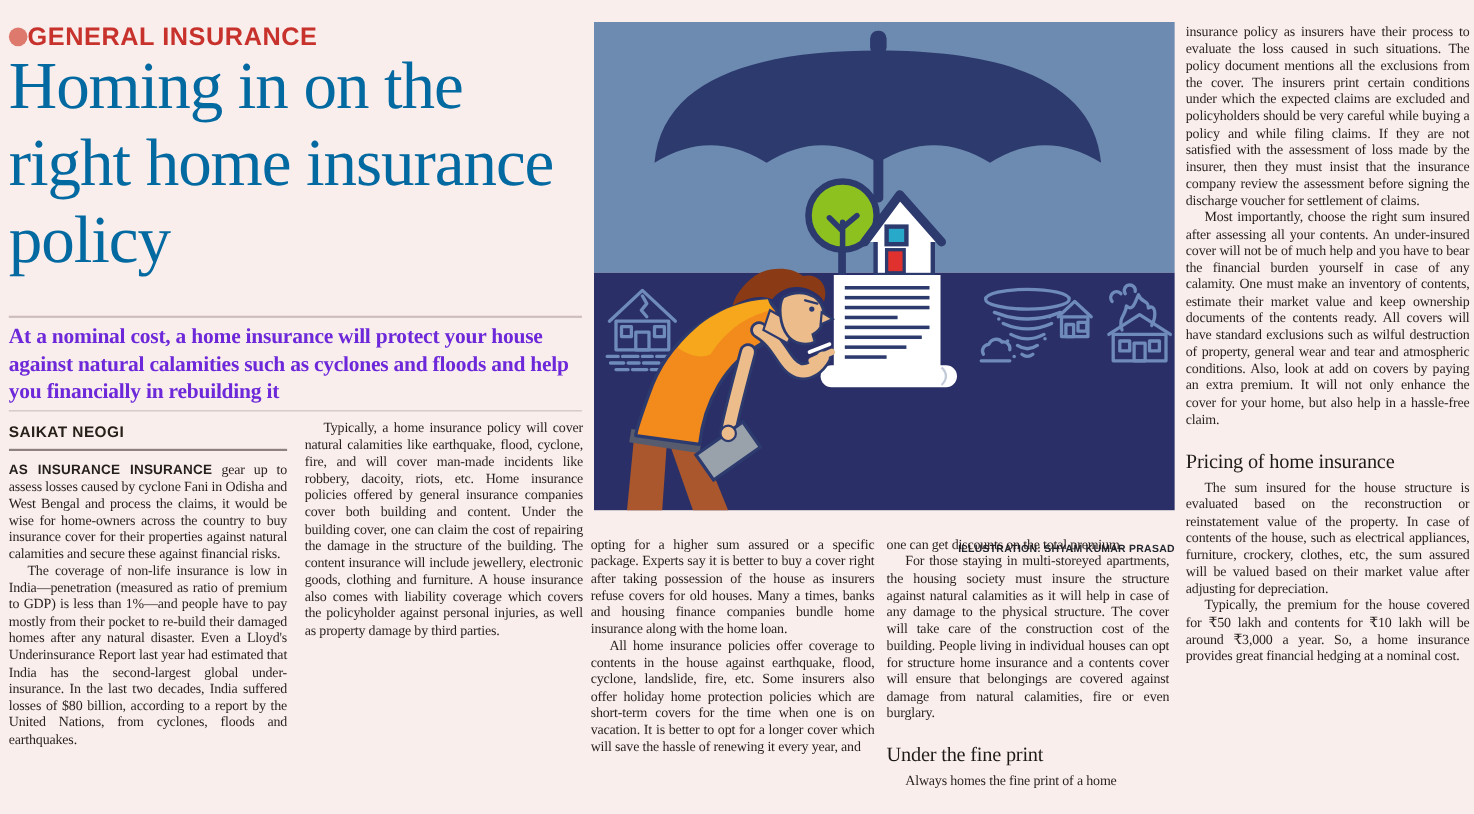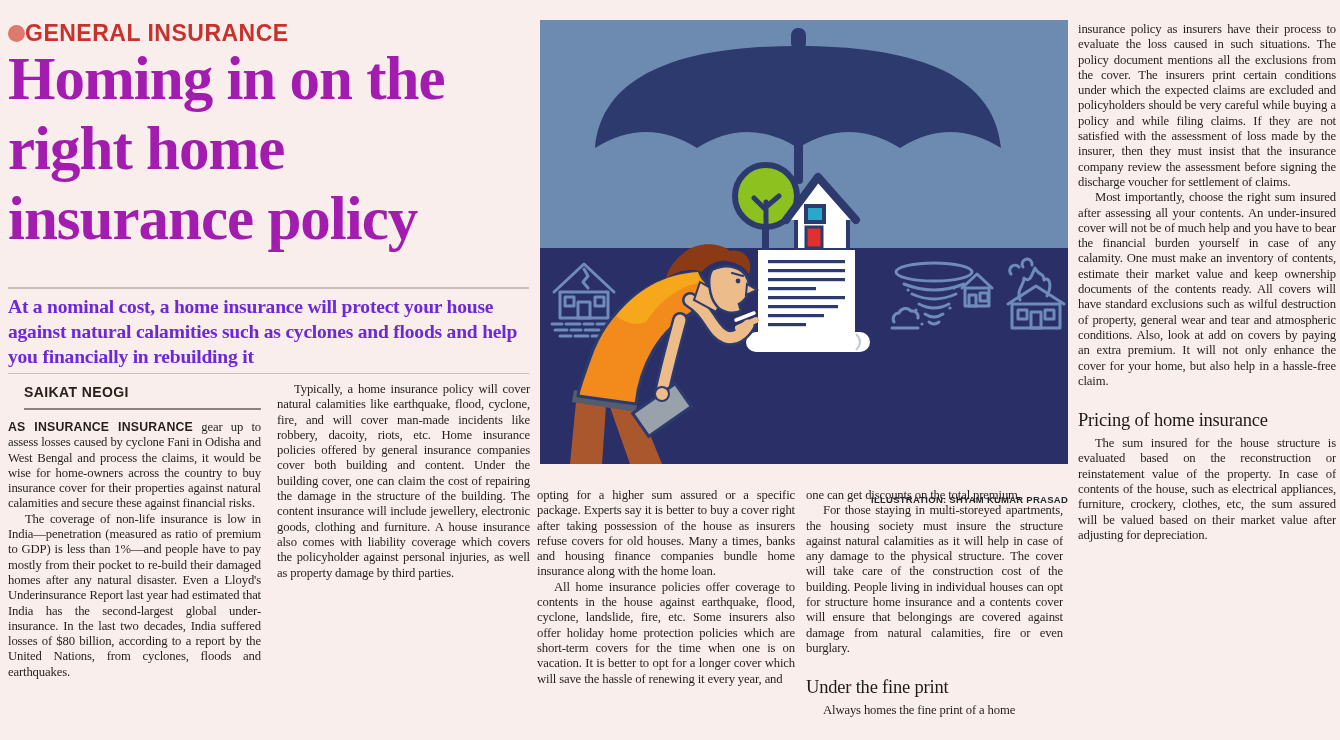--- a/index.html
+++ b/index.html
@@ -13,38 +13,38 @@
 
   
   .section-row{left:8px;top:20px;display:flex;align-items:center;}
   .dot{width:17px;height:17px;border-radius:50%;background:#dd7a6d;}
   .section-label{
     font-family:"Liberation Sans","DejaVu Sans",sans-serif;
     font-weight:bold;font-size:23px;letter-spacing:.5px;color:#c8322d;
   }
   .headline{
     left:8px;top:44px;width:524px;
-    font-size:61px;line-height:70px;font-weight:bold;
-    letter-spacing:-1px;color:#a21caf;
+    font-size:61px;line-height:70px;font-weight:normal;
+    letter-spacing:-1px;color:#0369a1;
   }
   .rule-1{left:8px;top:287px;width:521px;border-top:2px solid #cdbdbc;height:0;}
   .standfirst{
     left:8px;top:294px;width:526px;
     font-size:19.5px;line-height:25px;font-weight:bold;
     letter-spacing:-.2px;color:#6d28d9;
   }
   .rule-2{left:8px;top:373px;width:521px;border-top:1.5px solid #cdbdbc;height:0;}
 
   
   .cols12{left:8px;top:382px;width:523px;height:358px;display:flex;gap:16px;overflow:hidden;}
   .ncol{width:253px;}
   .byline{
     font-family:"Liberation Sans","DejaVu Sans",sans-serif;
     font-weight:bold;font-size:14px;letter-spacing:.4px;color:#272019;
-    padding:2px 0 8px 0;border-bottom:2px solid #8f8180;margin-bottom:10px;margin-left:16px;
+    padding:2px 0 8px 0;border-bottom:2px solid #8f8180;margin-bottom:10px;
   }
   p.body{margin:0;font-size:12.7px;line-height:15.3px;text-align:justify;letter-spacing:-.15px;}
   p.indent{text-indent:17px;}
   .lead-in{
     font-family:"Liberation Sans","DejaVu Sans",sans-serif;
     font-weight:bold;font-size:12.3px;letter-spacing:.2px;
   }
   h3.subhead{
     margin:0 0 5px 0;font-size:18.5px;font-weight:normal;color:#1d1a18;letter-spacing:-.2px;
   }
@@ -208,13 +208,14 @@
   <p class="body indent">For those staying in multi-storeyed apartments, the housing society must insure the structure against natural calamities as it will help in case of any damage to the physical structure. The cover will take care of the construction cost of the building. People living in individual houses can opt for structure home insurance and a contents cover will ensure that belongings are covered against damage from natural calamities, fire or even burglary.</p>
   <h3 class="subhead mid">Under the fine print</h3>
   <p class="body indent">Always homes the fine print of a home</p>
 </div>
 
 <div class="abs col5">
   <p class="body">insurance policy as insurers have their process to evaluate the loss caused in such situations. The policy document mentions all the exclusions from the cover. The insurers print certain conditions under which the expected claims are excluded and policyholders should be very careful while buying a policy and while filing claims. If they are not satisfied with the assessment of loss made by the insurer, then they must insist that the insurance company review the assessment before signing the discharge voucher for settlement of claims.</p>
   <p class="body indent">Most importantly, choose the right sum insured after assessing all your contents. An under-insured cover will not be of much help and you have to bear the financial burden yourself in case of any calamity. One must make an inventory of contents, estimate their market value and keep ownership documents of the contents ready. All covers will have standard exclusions such as wilful destruction of property, general wear and tear and atmospheric conditions. Also, look at add on covers by paying an extra premium. It will not only enhance the cover for your home, but also help in a hassle-free claim.</p>
   <h3 class="subhead mid">Pricing of home insurance</h3>
   <p class="body indent">The sum insured for the house structure is evaluated based on the reconstruction or reinstatement value of the property. In case of contents of the house, such as electrical appliances, furniture, crockery, clothes, etc, the sum assured will be valued based on their market value after adjusting for depreciation.</p>
+  <p class="body indent">Typically, the premium for the house covered for ₹50 lakh and contents for ₹10 lakh will be around ₹3,000 a year. So, a home insurance provides great financial hedging at a nominal cost.</p>
 </div>
 
 </body></html>

